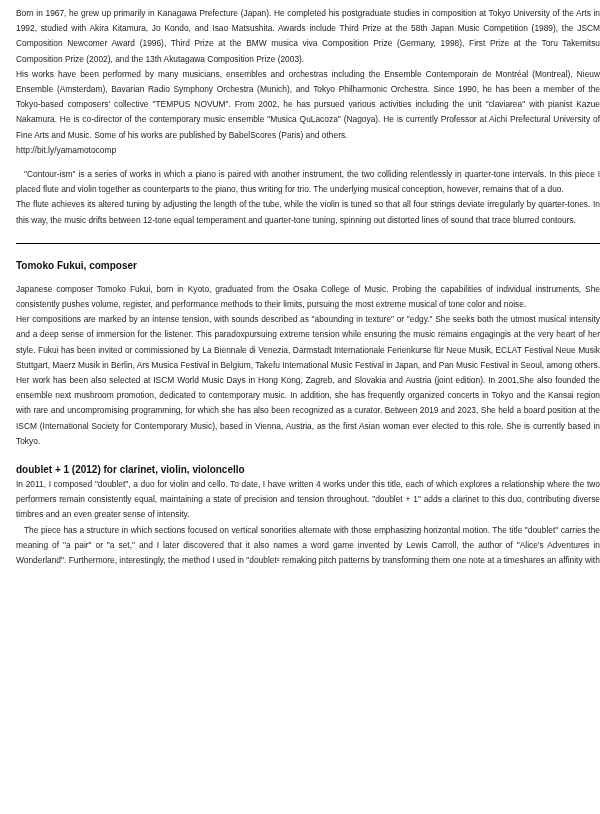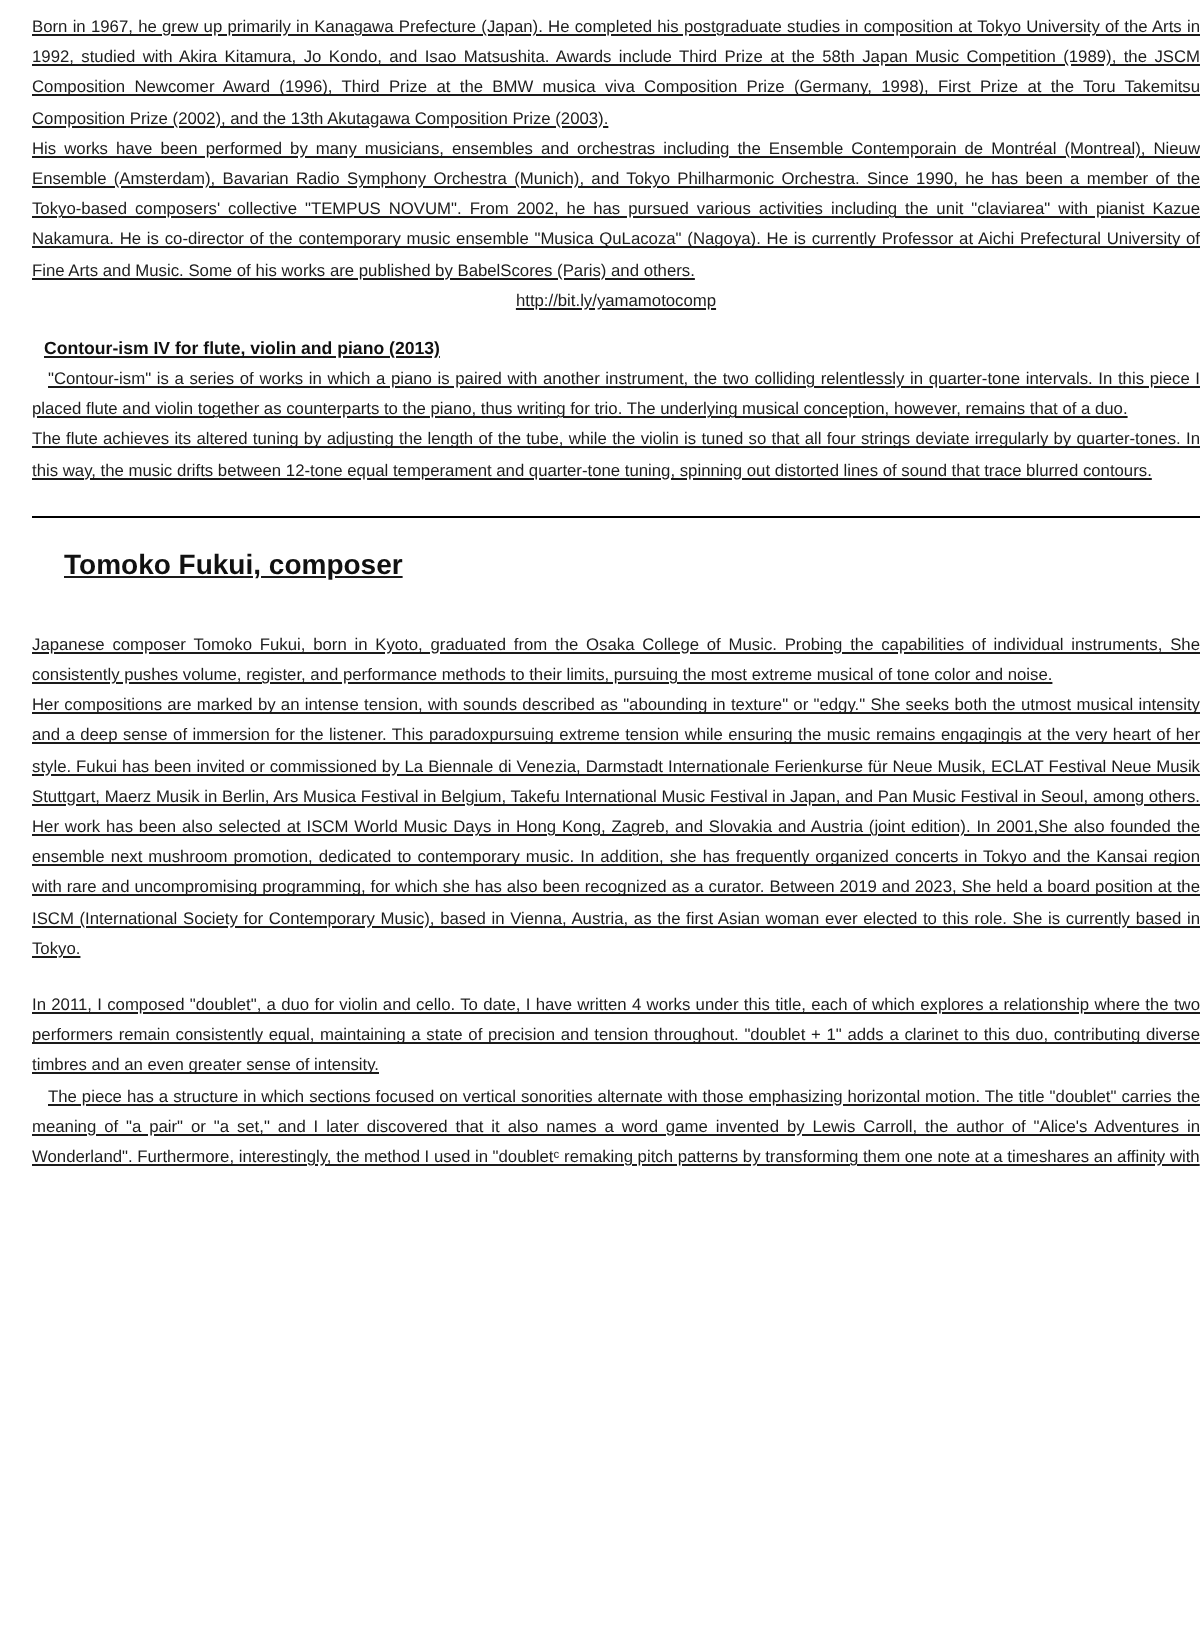--- a/index.html
+++ b/index.html
@@ -14,52 +14,50 @@
     color: #1a1a1a;
     -webkit-font-smoothing: antialiased;
   }
   .page {
     position: relative;
     width: 600px;
     height: 687px;
     box-sizing: border-box;
     padding: 6px 0 0 16px;
     overflow: hidden;
-    text-decoration: underline;
   }
   p {
     margin: 0 0 0 0;
     font-size: 8.4px;
     line-height: 15.2px;
     text-align: justify;
     text-justify: inter-word;
     color: #1d1d1d;
   }
   .para {
     margin-bottom: 0px;
   }
   .url {
     font-size: 8.4px;
     line-height: 15.2px;
     color: #1d1d1d;
-    text-align: center;
   }
   h2.section-heading {
     font-size: 8.8px;
     font-weight: bold;
     line-height: 15px;
     margin: 0;
     padding: 0 0 0 6px;
     color: #111;
   }
   h2.plain-heading {
-    font-size: 14px;
+    font-size: 10px;
     font-weight: bold;
     line-height: 15px;
-    margin: 16px;
+    margin: 0;
     padding: 0;
     color: #111;
   }
   .indent {
     text-indent: 8px;
   }
   .rule {
     border: none;
     border-top: 1.6px solid #000;
     margin: 15px 0 14px 0;
@@ -75,34 +73,34 @@
 
   <div>
     <p class="para">Born in 1967, he grew up primarily in Kanagawa Prefecture (Japan). He completed his postgraduate studies in composition at Tokyo University of the Arts in 1992, studied with Akira Kitamura, Jo Kondo, and Isao Matsushita. Awards include Third Prize at the 58th Japan Music Competition (1989), the JSCM Composition Newcomer Award (1996), Third Prize at the BMW musica viva Composition Prize (Germany, 1998), First Prize at the Toru Takemitsu Composition Prize (2002), and the 13th Akutagawa Composition Prize (2003).</p>
     <p class="para">His works have been performed by many musicians, ensembles and orchestras including the Ensemble Contemporain de Montréal (Montreal), Nieuw Ensemble (Amsterdam), Bavarian Radio Symphony Orchestra (Munich), and Tokyo Philharmonic Orchestra. Since 1990, he has been a member of the Tokyo-based composers' collective "TEMPUS NOVUM". From 2002, he has pursued various activities including the unit "claviarea" with pianist Kazue Nakamura. He is co-director of the contemporary music ensemble "Musica QuLacoza" (Nagoya). He is currently Professor at Aichi Prefectural University of Fine Arts and Music. Some of his works are published by BabelScores (Paris) and others.</p>
     <div class="url">http://bit.ly/yamamotocomp</div>
   </div>
 
   <div class="spacer-sm"></div>
 
   <div>
-    <h2 class="section-heading">Contour-ism IV for flute, violin and piano (2013)</h2>
     <p class="para indent">"Contour-ism" is a series of works in which a piano is paired with another instrument, the two colliding relentlessly in quarter-tone intervals. In this piece I placed flute and violin together as counterparts to the piano, thus writing for trio. The underlying musical conception, however, remains that of a duo.</p>
     <p class="para">The flute achieves its altered tuning by adjusting the length of the tube, while the violin is tuned so that all four strings deviate irregularly by quarter-tones. In this way, the music drifts between 12-tone equal temperament and quarter-tone tuning, spinning out distorted lines of sound that trace blurred contours.</p>
   </div>
 
   <hr class="rule">
 
   <div>
     <h2 class="plain-heading">Tomoko Fukui, composer</h2>
     <div class="spacer-sm"></div>
     <p class="para">Japanese composer Tomoko Fukui, born in Kyoto, graduated from the Osaka College of Music. Probing the capabilities of individual instruments, She consistently pushes volume, register, and performance methods to their limits, pursuing the most extreme musical of tone color and noise.</p>
     <p class="para">Her compositions are marked by an intense tension, with sounds described as "abounding in texture" or "edgy." She seeks both the utmost musical intensity and a deep sense of immersion for the listener. This paradoxpursuing extreme tension while ensuring the music remains engagingis at the very heart of her style. Fukui has been invited or commissioned by La Biennale di Venezia, Darmstadt Internationale Ferienkurse für Neue Musik, ECLAT Festival Neue Musik Stuttgart, Maerz Musik in Berlin, Ars Musica Festival in Belgium, Takefu International Music Festival in Japan, and Pan Music Festival in Seoul, among others. Her work has been also selected at ISCM World Music Days in Hong Kong, Zagreb, and Slovakia and Austria (joint edition). In 2001,She also founded the ensemble next mushroom promotion, dedicated to contemporary music. In addition, she has frequently organized concerts in Tokyo and the Kansai region with rare and uncompromising programming, for which she has also been recognized as a curator. Between 2019 and 2023, She held a board position at the ISCM (International Society for Contemporary Music), based in Vienna, Austria, as the first Asian woman ever elected to this role. She is currently based in Tokyo.</p>
   </div>
 
   <div class="spacer-md"></div>
 
   <div>
+    <h2 class="plain-heading">doublet + 1 (2012) for clarinet, violin, violoncello</h2>
     <p class="para">In 2011, I composed "doublet", a duo for violin and cello. To date, I have written 4  works under this title, each of which explores a relationship where the two performers remain consistently equal, maintaining a state of precision and tension throughout. "doublet + 1" adds a clarinet to this duo, contributing diverse timbres and an even greater sense of intensity.</p>
     <p class="para indent">The piece has a structure in which sections focused on vertical sonorities alternate with those emphasizing horizontal motion. The title "doublet" carries the meaning of "a pair" or "a set," and I later discovered that it also names a word game invented by Lewis Carroll, the author of "Alice's Adventures in Wonderland". Furthermore, interestingly, the method I used in "doubletᶜ remaking pitch patterns by transforming them one note at a timeshares an affinity with</p>
   </div>
 
 </div>
 
 </body></html>

